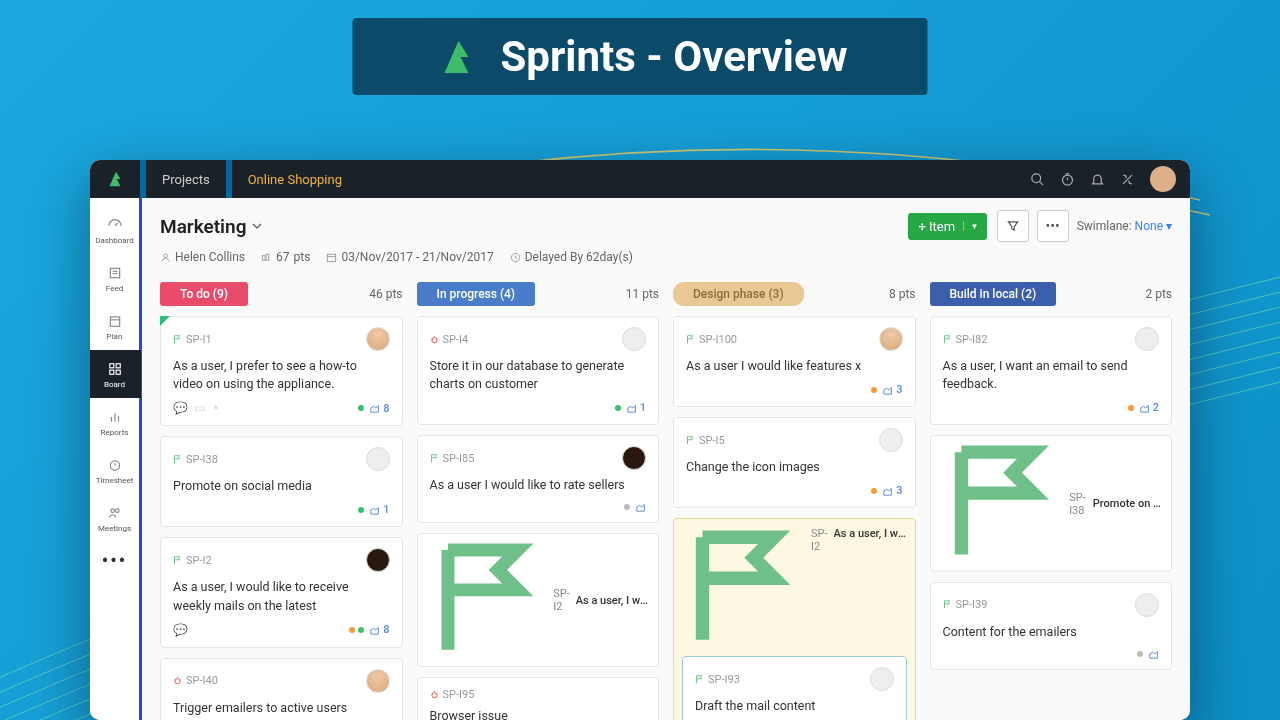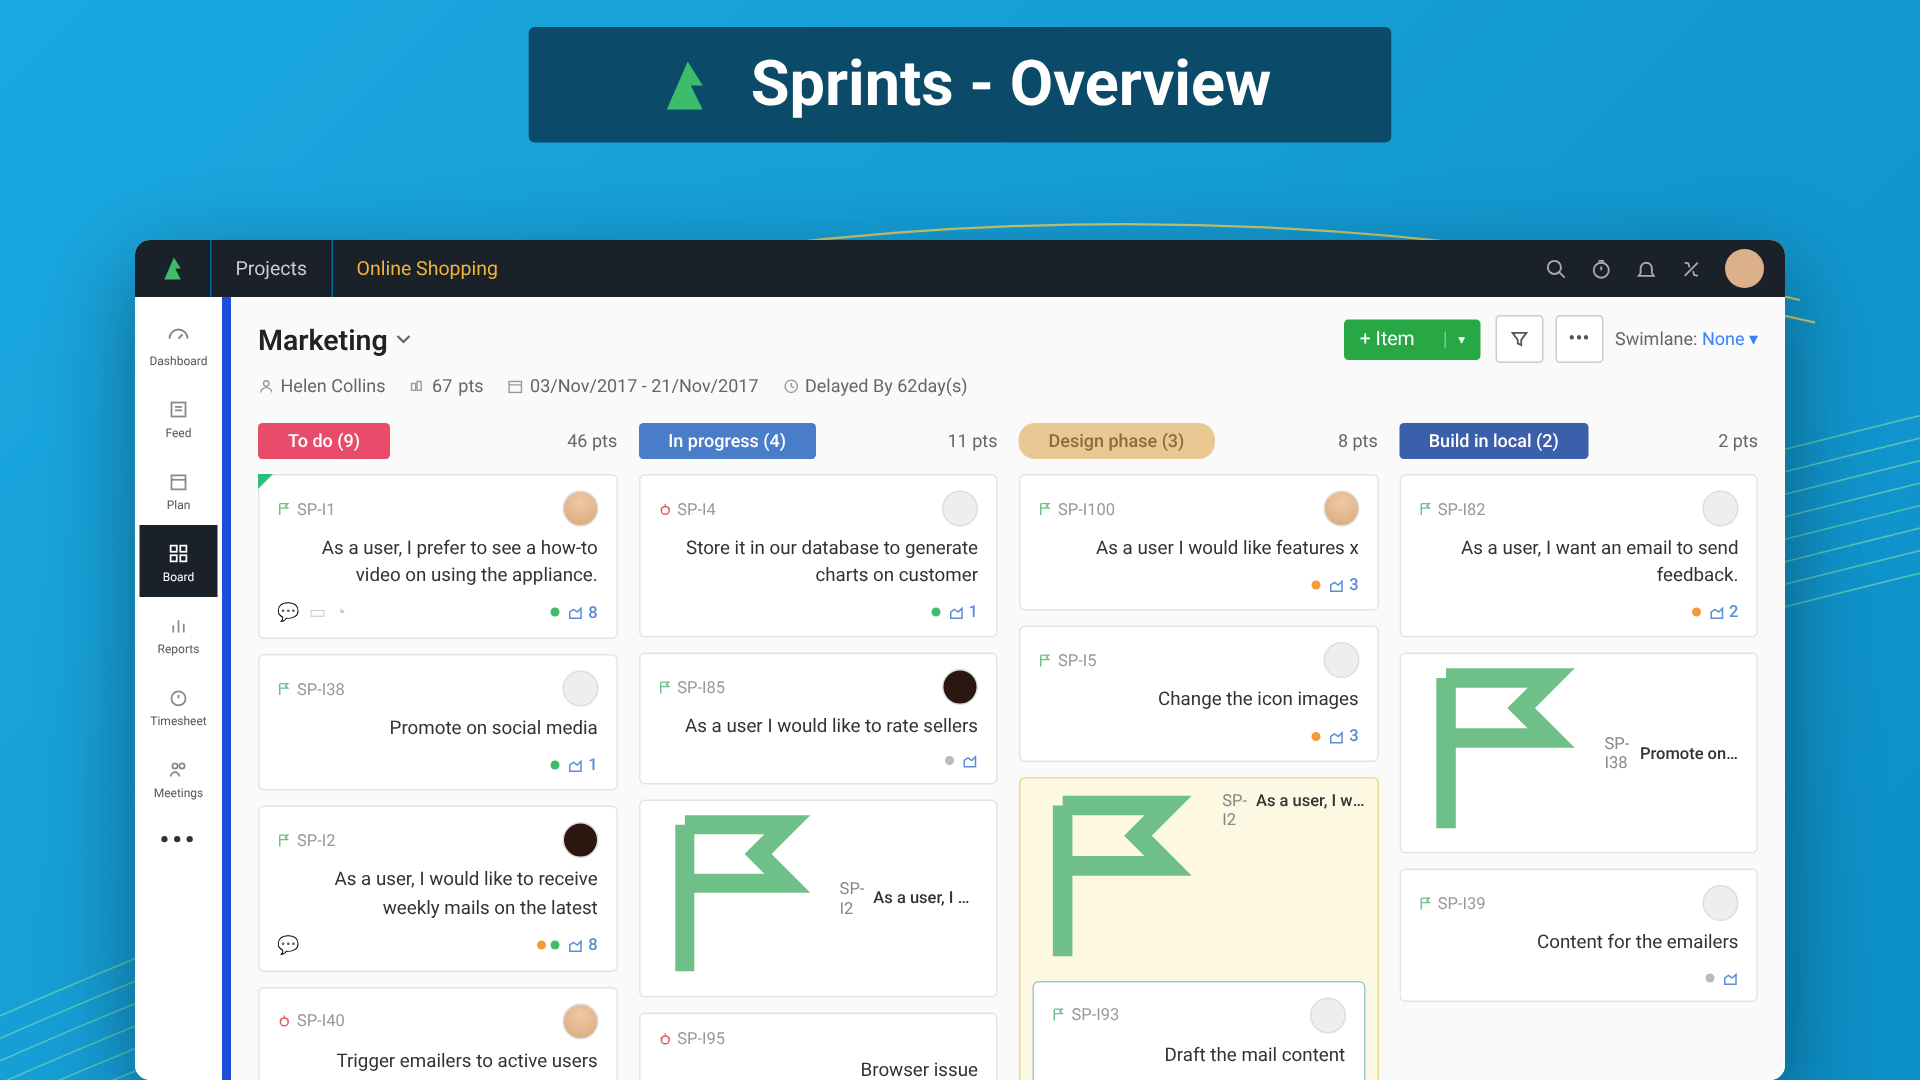--- a/index.html
+++ b/index.html
@@ -6,61 +6,61 @@
 body { width: 1280px; height: 720px; background: linear-gradient(135deg, #1ba8e0 0%, #0d8fc7 100%); overflow: hidden; position: relative; }
 
 .banner { position: absolute; top: 18px; left: 50%; transform: translateX(-50%); background: #0b4a68; color: #fff; padding: 14px 80px; font-size: 42px; font-weight: 700; display: flex; align-items: center; gap: 20px; border-radius: 4px; }
 .banner svg { width: 48px; height: 48px; }
 
 .app-shell { position: absolute; top: 160px; left: 90px; width: 1100px; height: 560px; background: #fff; border-radius: 10px; box-shadow: 0 20px 60px rgba(0,0,0,0.4); overflow: hidden; display: flex; flex-direction: column; }
 
 
 .topbar { height: 38px; background: #1a2129; display: flex; align-items: center; color: #ccc; font-size: 13px; padding: 0 14px; }
 .topbar .logo { width: 22px; height: 22px; margin-right: 14px; }
-.topbar .tab { padding: 0 16px; height: 100%; display: flex; align-items: center; border-left: 1px solid #0369a1; }
+.topbar .tab { padding: 0 16px; height: 100%; display: flex; align-items: center; border-left: 6px solid #0369a1; }
 .topbar .tab.active { color: #f0b43a; }
 .topbar .spacer { flex: 1; }
 .topbar .icon-btn { width: 30px; height: 30px; display: flex; align-items: center; justify-content: center; color: #aaa; cursor: pointer; }
 .topbar .avatar { width: 26px; height: 26px; border-radius: 50%; background: #dcb088; margin-left: 8px; }
 
 .main { flex: 1; display: flex; overflow: hidden; }
 
 
-.leftnav { width: 64px; background: #fff; border-right: 6px solid #1d4ed8; display: flex; flex-direction: column; align-items: center; padding-top: 8px; }
+.leftnav { width: 52px; background: #fff; border-right: 3px solid #1d4ed8; display: flex; flex-direction: column; align-items: center; padding-top: 8px; }
 .leftnav .nav-item { width: 52px; height: 48px; display: flex; flex-direction: column; align-items: center; justify-content: center; font-size: 8px; color: #555; gap: 2px; cursor: pointer; }
 .leftnav .nav-item.active { background: #1a2129; color: #fff; }
 .leftnav .nav-item .ico { width: 18px; height: 18px; display: flex; align-items: center; justify-content: center; }
 .leftnav .more { font-size: 18px; font-weight: bold; letter-spacing: 2px; margin-top: 8px; color: #333;}
 
 .content { flex: 1; display: flex; flex-direction: column; overflow: hidden; padding: 12px 18px 0 18px; background: #fafafa; }
 
 .hdr-row1 { display: flex; align-items: center; }
 .sprint-name { font-size: 19px; font-weight: 600; color: #222; display: flex; align-items: center; gap: 6px; }
 .hdr-row1 .spacer { flex: 1; }
-.btn-green { background: #28a745; color: #fff; padding: 6px 10px; font-size: 13px; border-radius: 3px; display: flex; align-items: center; gap: 16px; cursor: pointer; }
+.btn-green { background: #28a745; color: #fff; padding: 6px 10px; font-size: 13px; border-radius: 3px; display: flex; align-items: center; gap: 4px; cursor: pointer; }
 .btn-green .caret { border-left: 1px solid rgba(255,255,255,0.4); padding-left: 8px; margin-left: 4px; font-size: 9px;}
 .btn-outline { border: 1px solid #ccc; background: #fff; width: 32px; height: 32px; border-radius: 3px; display: flex; align-items: center; justify-content: center; color: #555; font-size: 14px; cursor: pointer; }
 .swimlane { font-size: 12px; color: #666; margin-left: 8px; }
 .swimlane .val { color: #3b82f6; }
 
 .hdr-row2 { display: flex; align-items: center; gap: 16px; font-size: 12px; color: #666; margin-top: 8px; }
 .hdr-row2 .meta { display: flex; align-items: center; gap: 4px; }
 
 .board { flex: 1; display: flex; gap: 14px; margin-top: 18px; overflow: hidden; }
 .col { flex: 1; display: flex; flex-direction: column; min-width: 0; }
 .col-head { display: flex; align-items: center; margin-bottom: 10px; }
 .col-pill { padding: 5px 20px; border-radius: 3px; color: #fff; font-size: 12px; font-weight: 500; }
 .col-head .pts { margin-left: auto; font-size: 12px; color: #666; }
 .pill-red { background: #e94b6a; }
 .pill-blue { background: #4a7dc9; }
 .pill-tan { background: #e9c893; color: #8a6d3b; border-radius: 11px; }
 .pill-navy { background: #3b5faa; }
 
 .cards { display: flex; flex-direction: column; gap: 10px; overflow-y: auto; }
-.card { background: #fff; border: 1px solid #e4e4e4; border-radius: 4px; padding: 10px 12px; position: relative; cursor: pointer; text-align: right; }
+.card { background: #fff; border: 1px solid #e4e4e4; border-radius: 4px; padding: 10px 12px; position: relative; cursor: pointer; }
 .card.fold::before { content:''; position:absolute; top:-1px; left:-1px; border-style: solid; border-width: 10px 10px 0 0; border-color: #2bbd7e transparent transparent transparent; }
 .card .row { display: flex; align-items: center; }
 .card .id { font-size: 11px; color: #999; display: flex; align-items: center; gap: 4px; }
 .card .id .flag { width: 9px; height: 9px; }
 .card .assignee { margin-left: auto; width: 24px; height: 24px; border-radius: 50%; background: #eee; border: 1px solid #ddd; }
 .card .assignee.f1 { background: radial-gradient(circle at 50% 30%, #f0c9a8, #d8a878); }
 .card .assignee.f2 { background: #2a1810; }
 .card .title { font-size: 12.5px; color: #333; margin-top: 6px; line-height: 1.45; }
 .card .foot { display: flex; align-items: center; margin-top: 8px; font-size: 11px; color: #aaa; gap: 6px; }
 .card .foot .spacer { flex: 1; }

